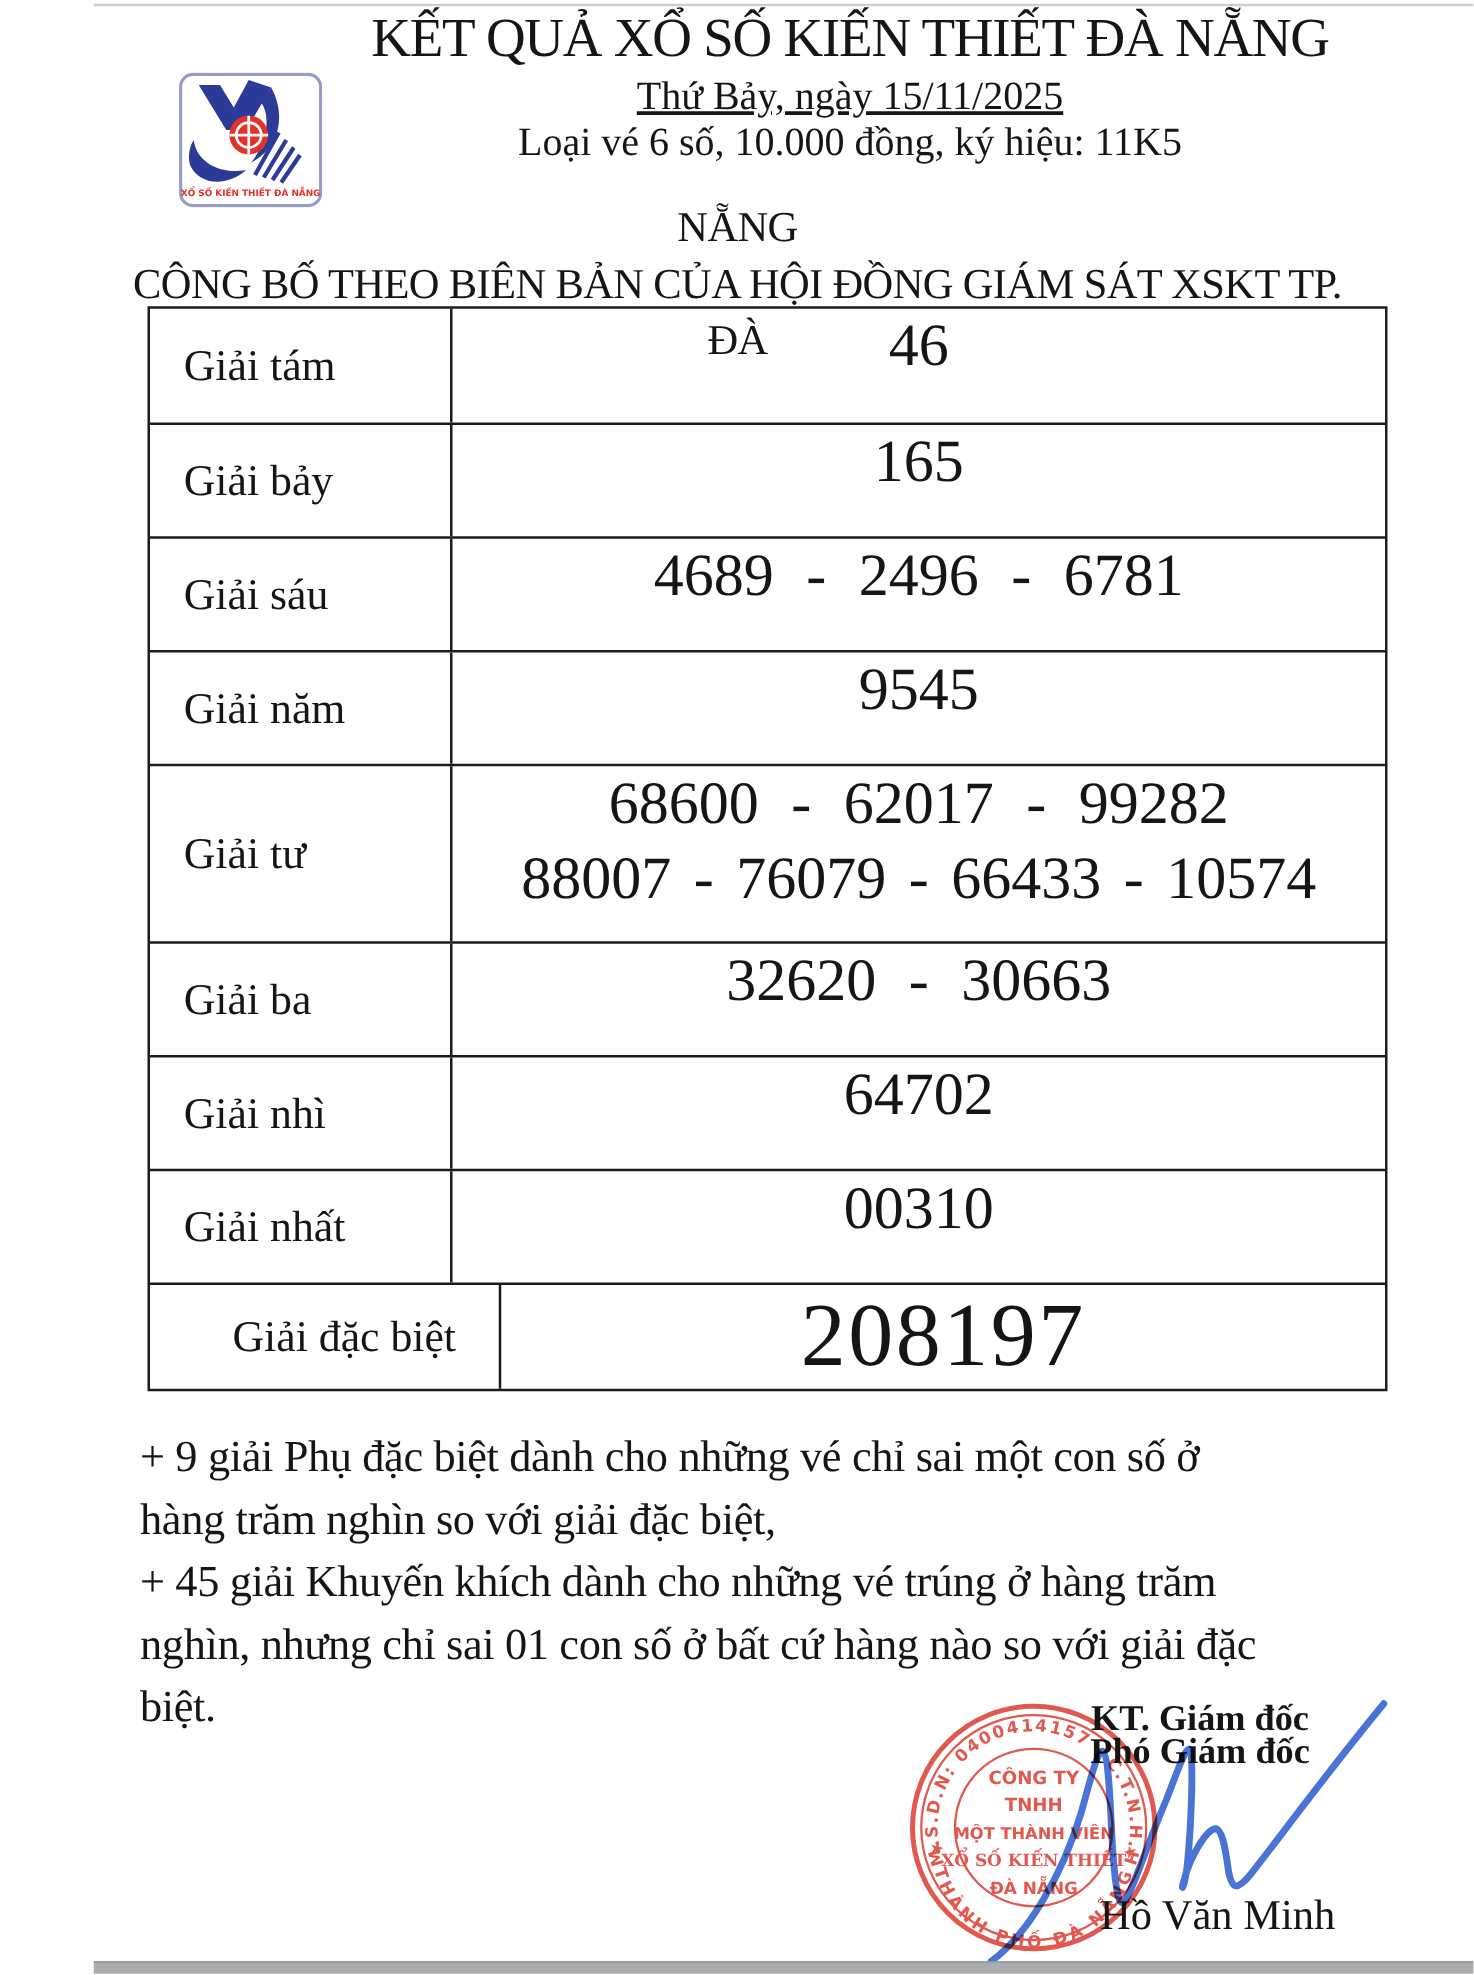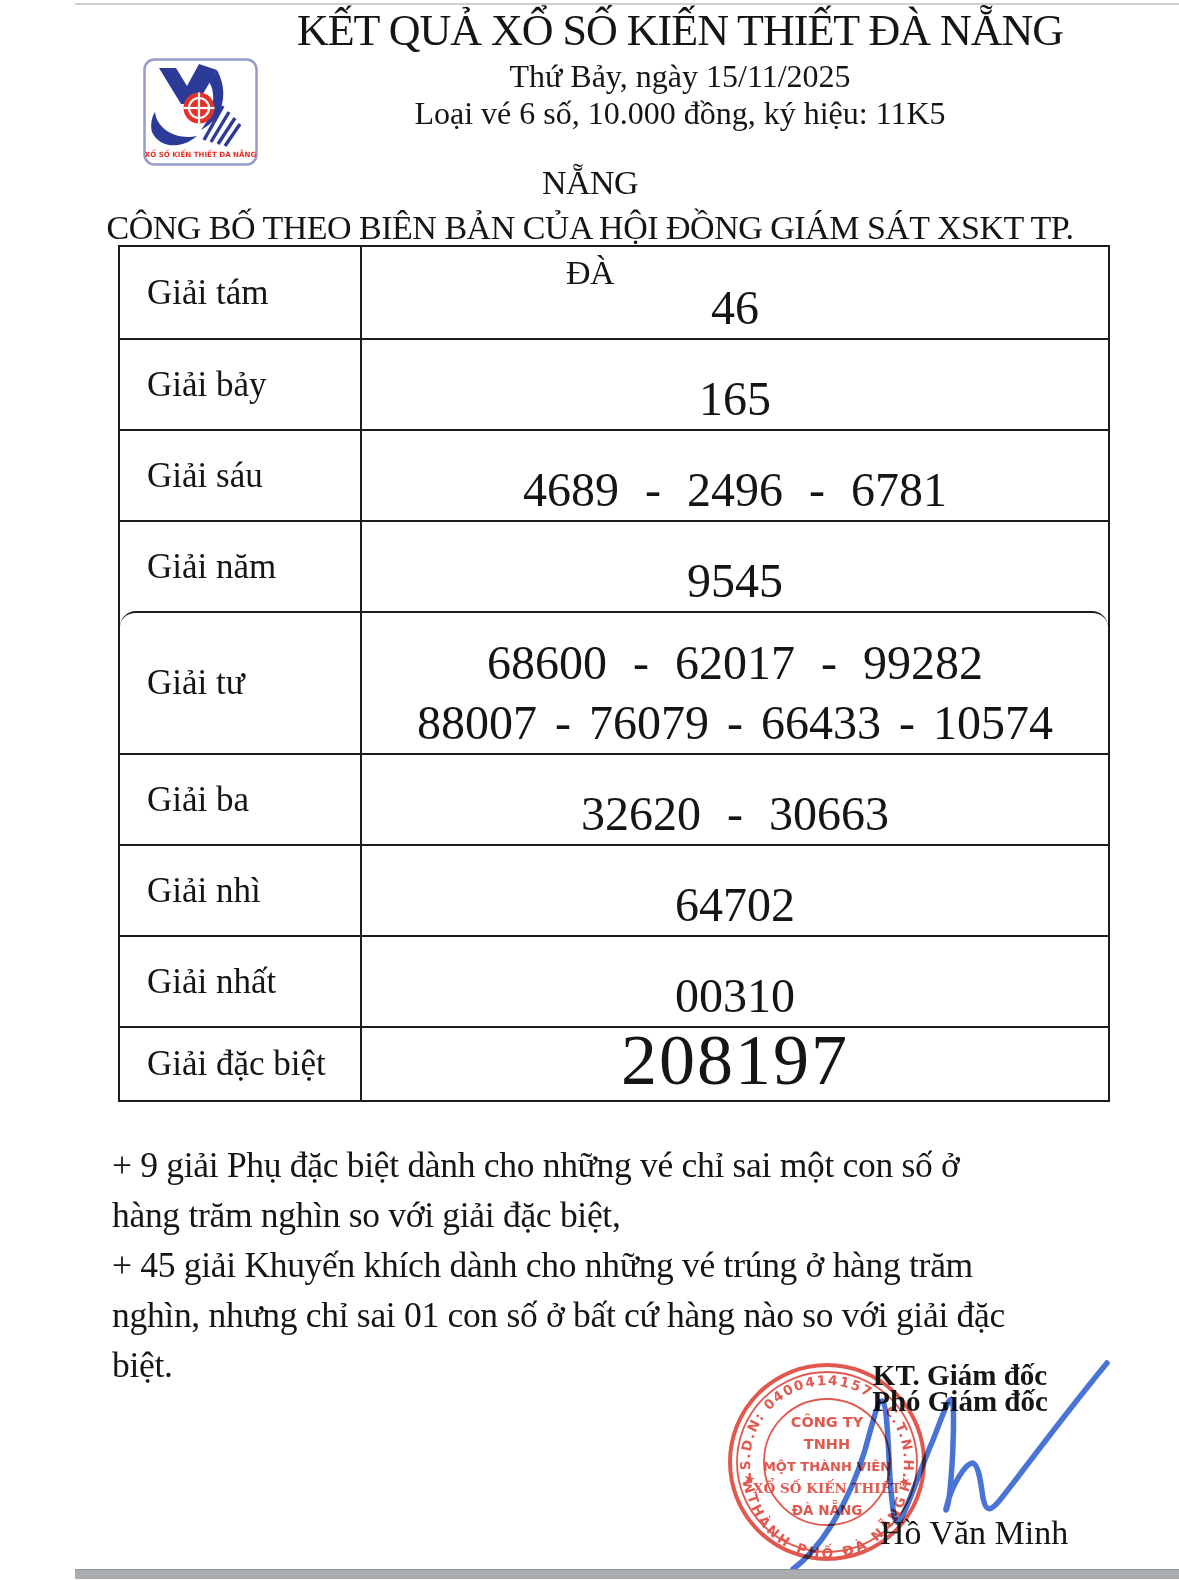--- a/index.html
+++ b/index.html
@@ -7,35 +7,35 @@
     position:relative;width:1179px;height:1580px;background:#ffffff;
     font-family:"Liberation Serif","DejaVu Serif",serif;color:#151515;overflow:hidden;
   }
   .top-line{position:absolute;left:75px;top:3px;width:1104px;height:2px;background:#cfcfcf;}
   .bottom-bar{position:absolute;left:75px;top:1569px;width:1104px;height:9px;background:#a9adb0;border-top:1px solid #8f9396;}
 
   
   .logo-box{position:absolute;left:143px;top:20px;width:115px;height:96px;margin-top:38px;}
   .title-block{position:absolute;left:225px;top:6px;width:910px;text-align:center;}
   .doc-title{font-size:44px;font-weight:400;white-space:nowrap;letter-spacing:-1px;line-height:50px;margin:0;}
-  .doc-date{font-size:32px;line-height:37px;margin-top:2px;white-space:nowrap;}
+  .doc-date{font-size:32px;line-height:37px;margin-top:2px;white-space:nowrap;text-decoration:underline;}
   .doc-ticket{font-size:32px;line-height:37px;white-space:nowrap;}
 
   .announcement{position:absolute;left:90px;top:160px;width:1000px;text-align:center;
     font-size:34px;letter-spacing:-0.5px;line-height:45px;}
 
   
   .table{position:absolute;left:118px;top:245px;width:992px;border:2px solid #1c1c1c;box-sizing:border-box;}
   .row{display:flex;height:91px;border-top:2px solid #1c1c1c;box-sizing:border-box;}
   .row:first-child{border-top:none;}
-  .row.tall{height:142px;border-radius:16px;}
-  .row.special{height:74px;}
+  .row.tall{height:142px;}
+  .row.special{height:85px;padding-left:39px;}
   .cell-label{width:242px;box-sizing:border-box;border-right:2px solid #1c1c1c;
     display:flex;align-items:center;padding-left:27px;font-size:35px;}
-  .cell-value{flex:1;display:flex;flex-direction:column;align-items:center;justify-content:flex-end;
+  .cell-value{flex:1;display:flex;flex-direction:column;align-items:center;justify-content:flex-start;
     font-size:48px;word-spacing:14px;line-height:60px;}
   .cell-value .tight{word-spacing:6px;}
   .row.special .cell-value{font-size:72px;letter-spacing:2px;line-height:80px;}
 
   
   .notes{position:absolute;left:112px;top:1140px;font-size:35.5px;line-height:50px;letter-spacing:-0.3px;font-family:Liberation Serif, serif;}
   .notes div{white-space:nowrap;}
 
   
   .sig-titles{position:absolute;left:850px;top:1362px;width:220px;text-align:center;

